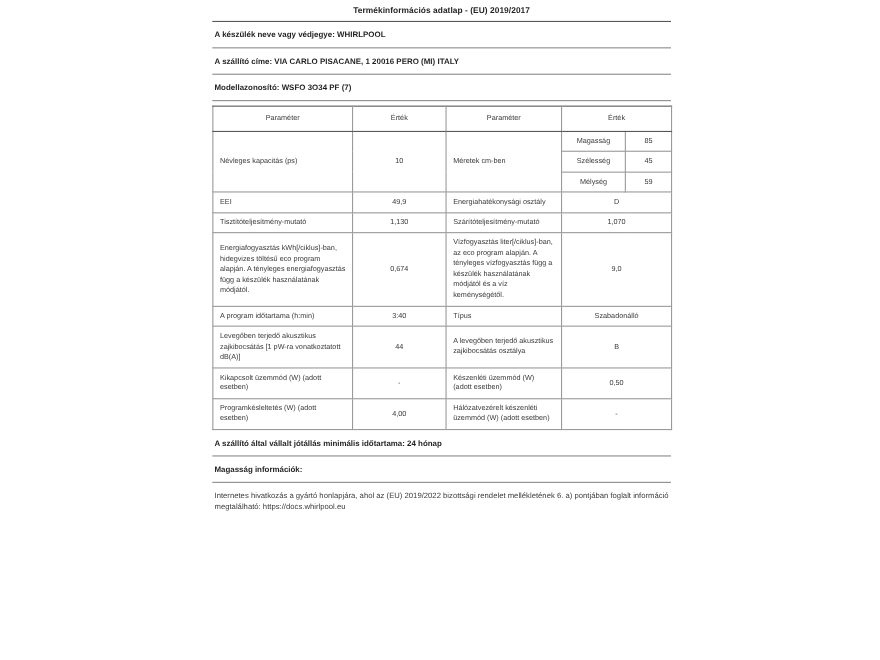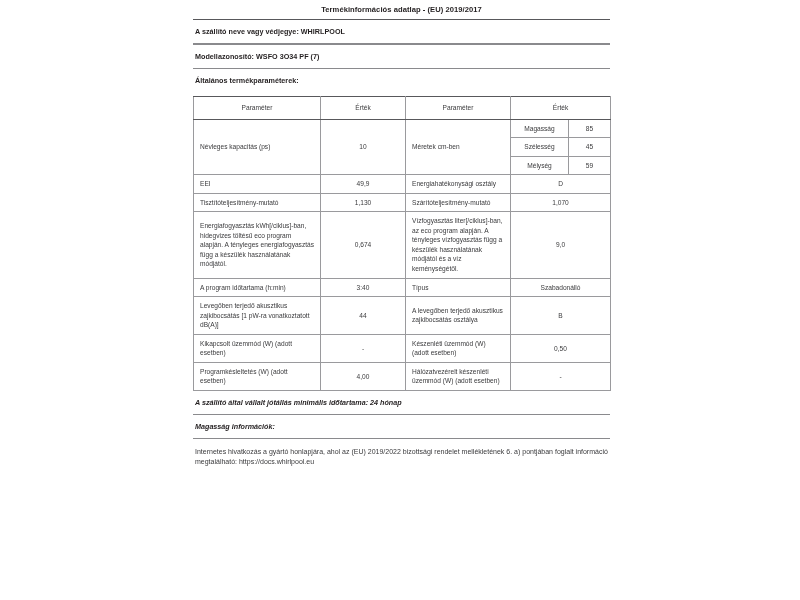--- a/index.html
+++ b/index.html
@@ -98,49 +98,48 @@
   .cell-multi {
     text-align: left;
   }
 
   
   .foot-line {
     font-size: 7.2px;
     font-weight: bold;
     padding: 7px 0 7px 2px;
     color: #231f20;
-    font-style: italic;
   }
   .foot-note {
     font-size: 7px;
     font-weight: normal;
     padding: 8px 0 6px 2px;
     color: #3a3a3c;
     line-height: 1.5;
   }
   .spacer-4 { height: 4px; }
 </style>
 </head>
 <body>
 
 <div class="page">
   <div class="sheet">
 
     <div class="doc-title">Termékinformációs adatlap - (EU) 2019/2017</div>
     <div class="rule-heavy"></div>
 
-    <div class="hdr-line">A szállító neve vagy védjegye: WHIRLPOOL</div>
-    <div class="rule-light"></div>
-
+    <div class="hdr-line">A készülék neve vagy védjegye: WHIRLPOOL</div>
+    <div class="rule-light"></div>
+
+    <div class="hdr-line">A szállító címe: VIA CARLO PISACANE, 1 20016 PERO (MI) ITALY</div>
     <div class="rule-light"></div>
 
     <div class="hdr-line">Modellazonosító: WSFO 3O34 PF (7)</div>
     <div class="rule-light"></div>
 
-    <div class="hdr-line">Általános termékparaméterek:</div>
 
     <div class="spacer-4"></div>
 
     <table class="spec">
       <colgroup>
         <col class="c1">
           <col class="c2">
           <col class="c3">
           <col class="c4">
           <col class="c5">

